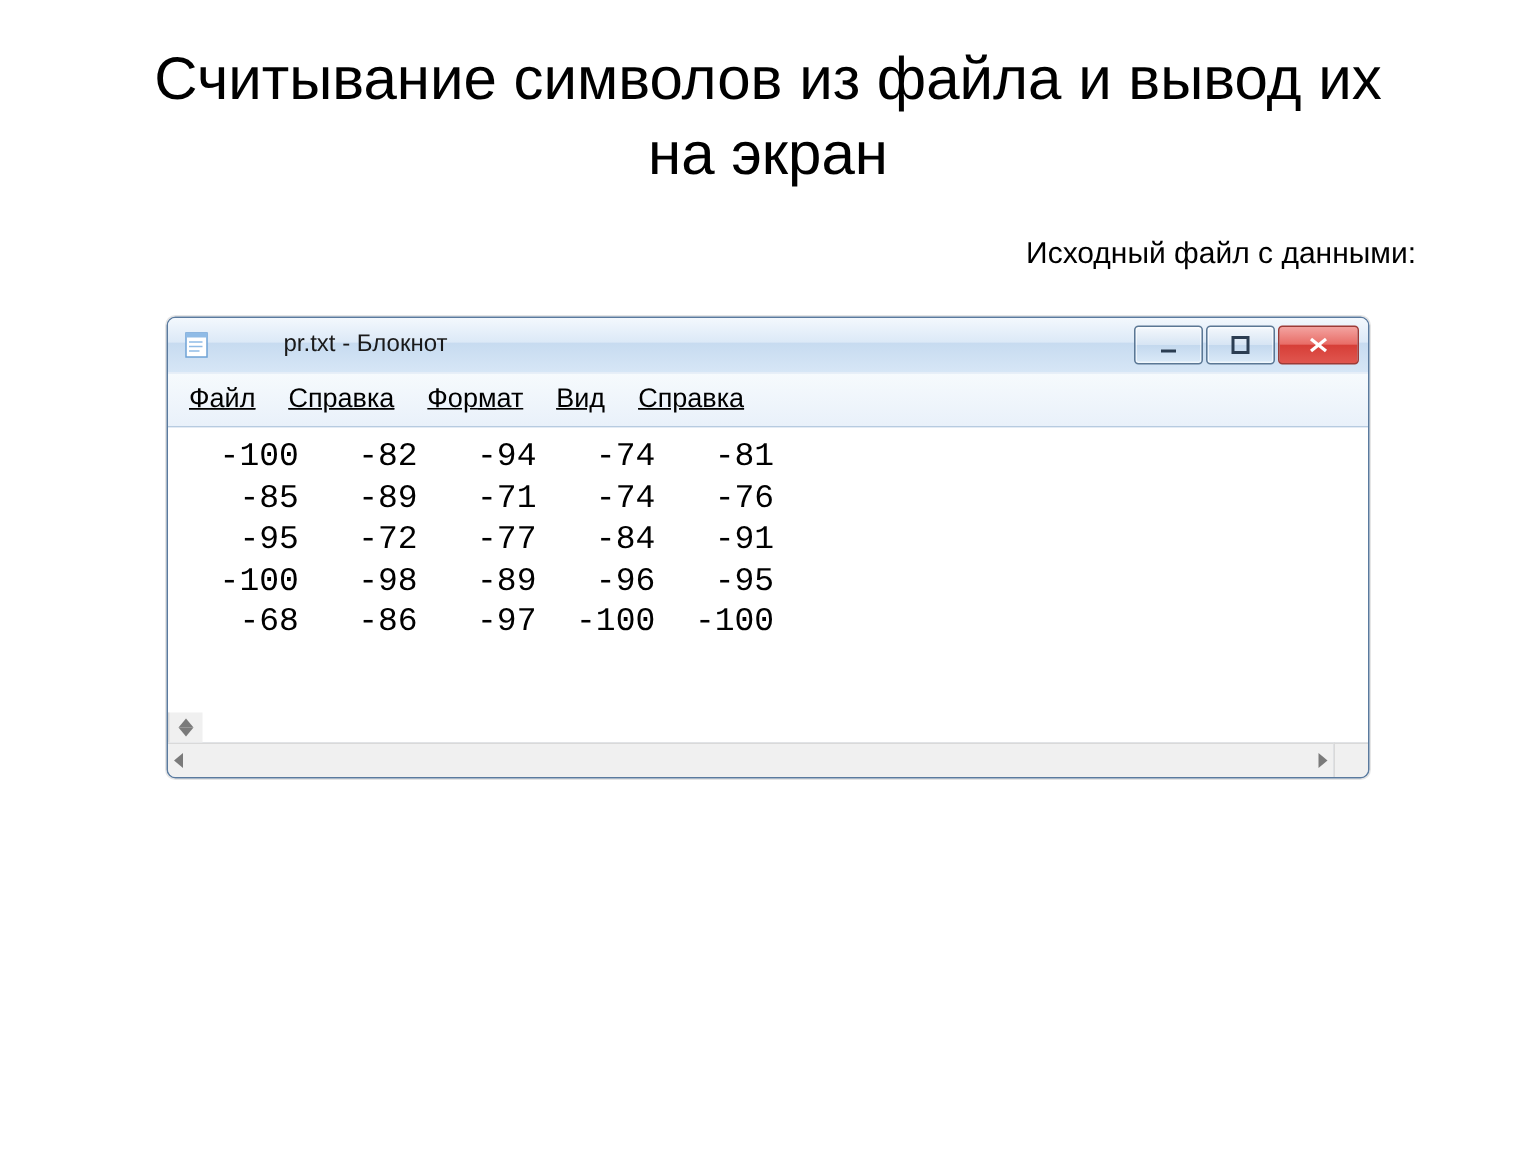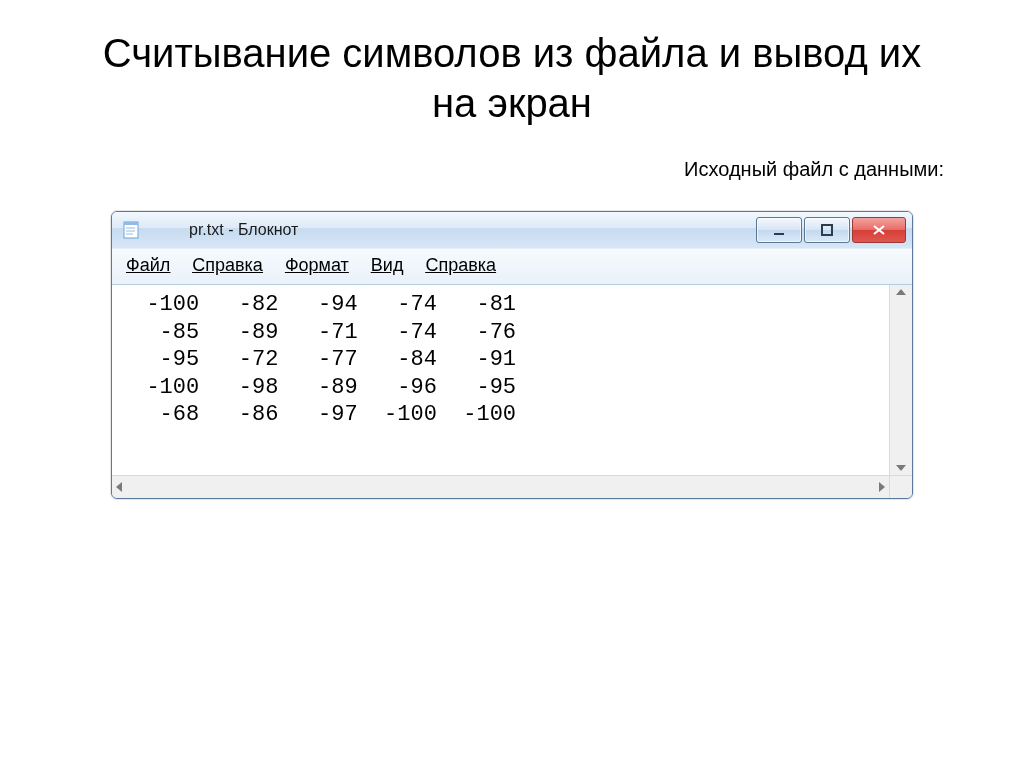--- a/index.html
+++ b/index.html
@@ -103,20 +103,21 @@
     color: #000;
     text-decoration: underline;
   }
   .menubar .menu-item .ul {
     text-decoration: underline;
   }
 
   .client {
     display: flex;
     background: #fff;
+    flex-direction: column;
   }
   .textarea {
     flex: 1 1 auto;
     padding: 6px 4px 4px 8px;
     font-family: "Courier New", monospace;
     font-size: 22px;
     line-height: 1.25;
     white-space: pre;
     color: #000;
     min-height: 180px;

